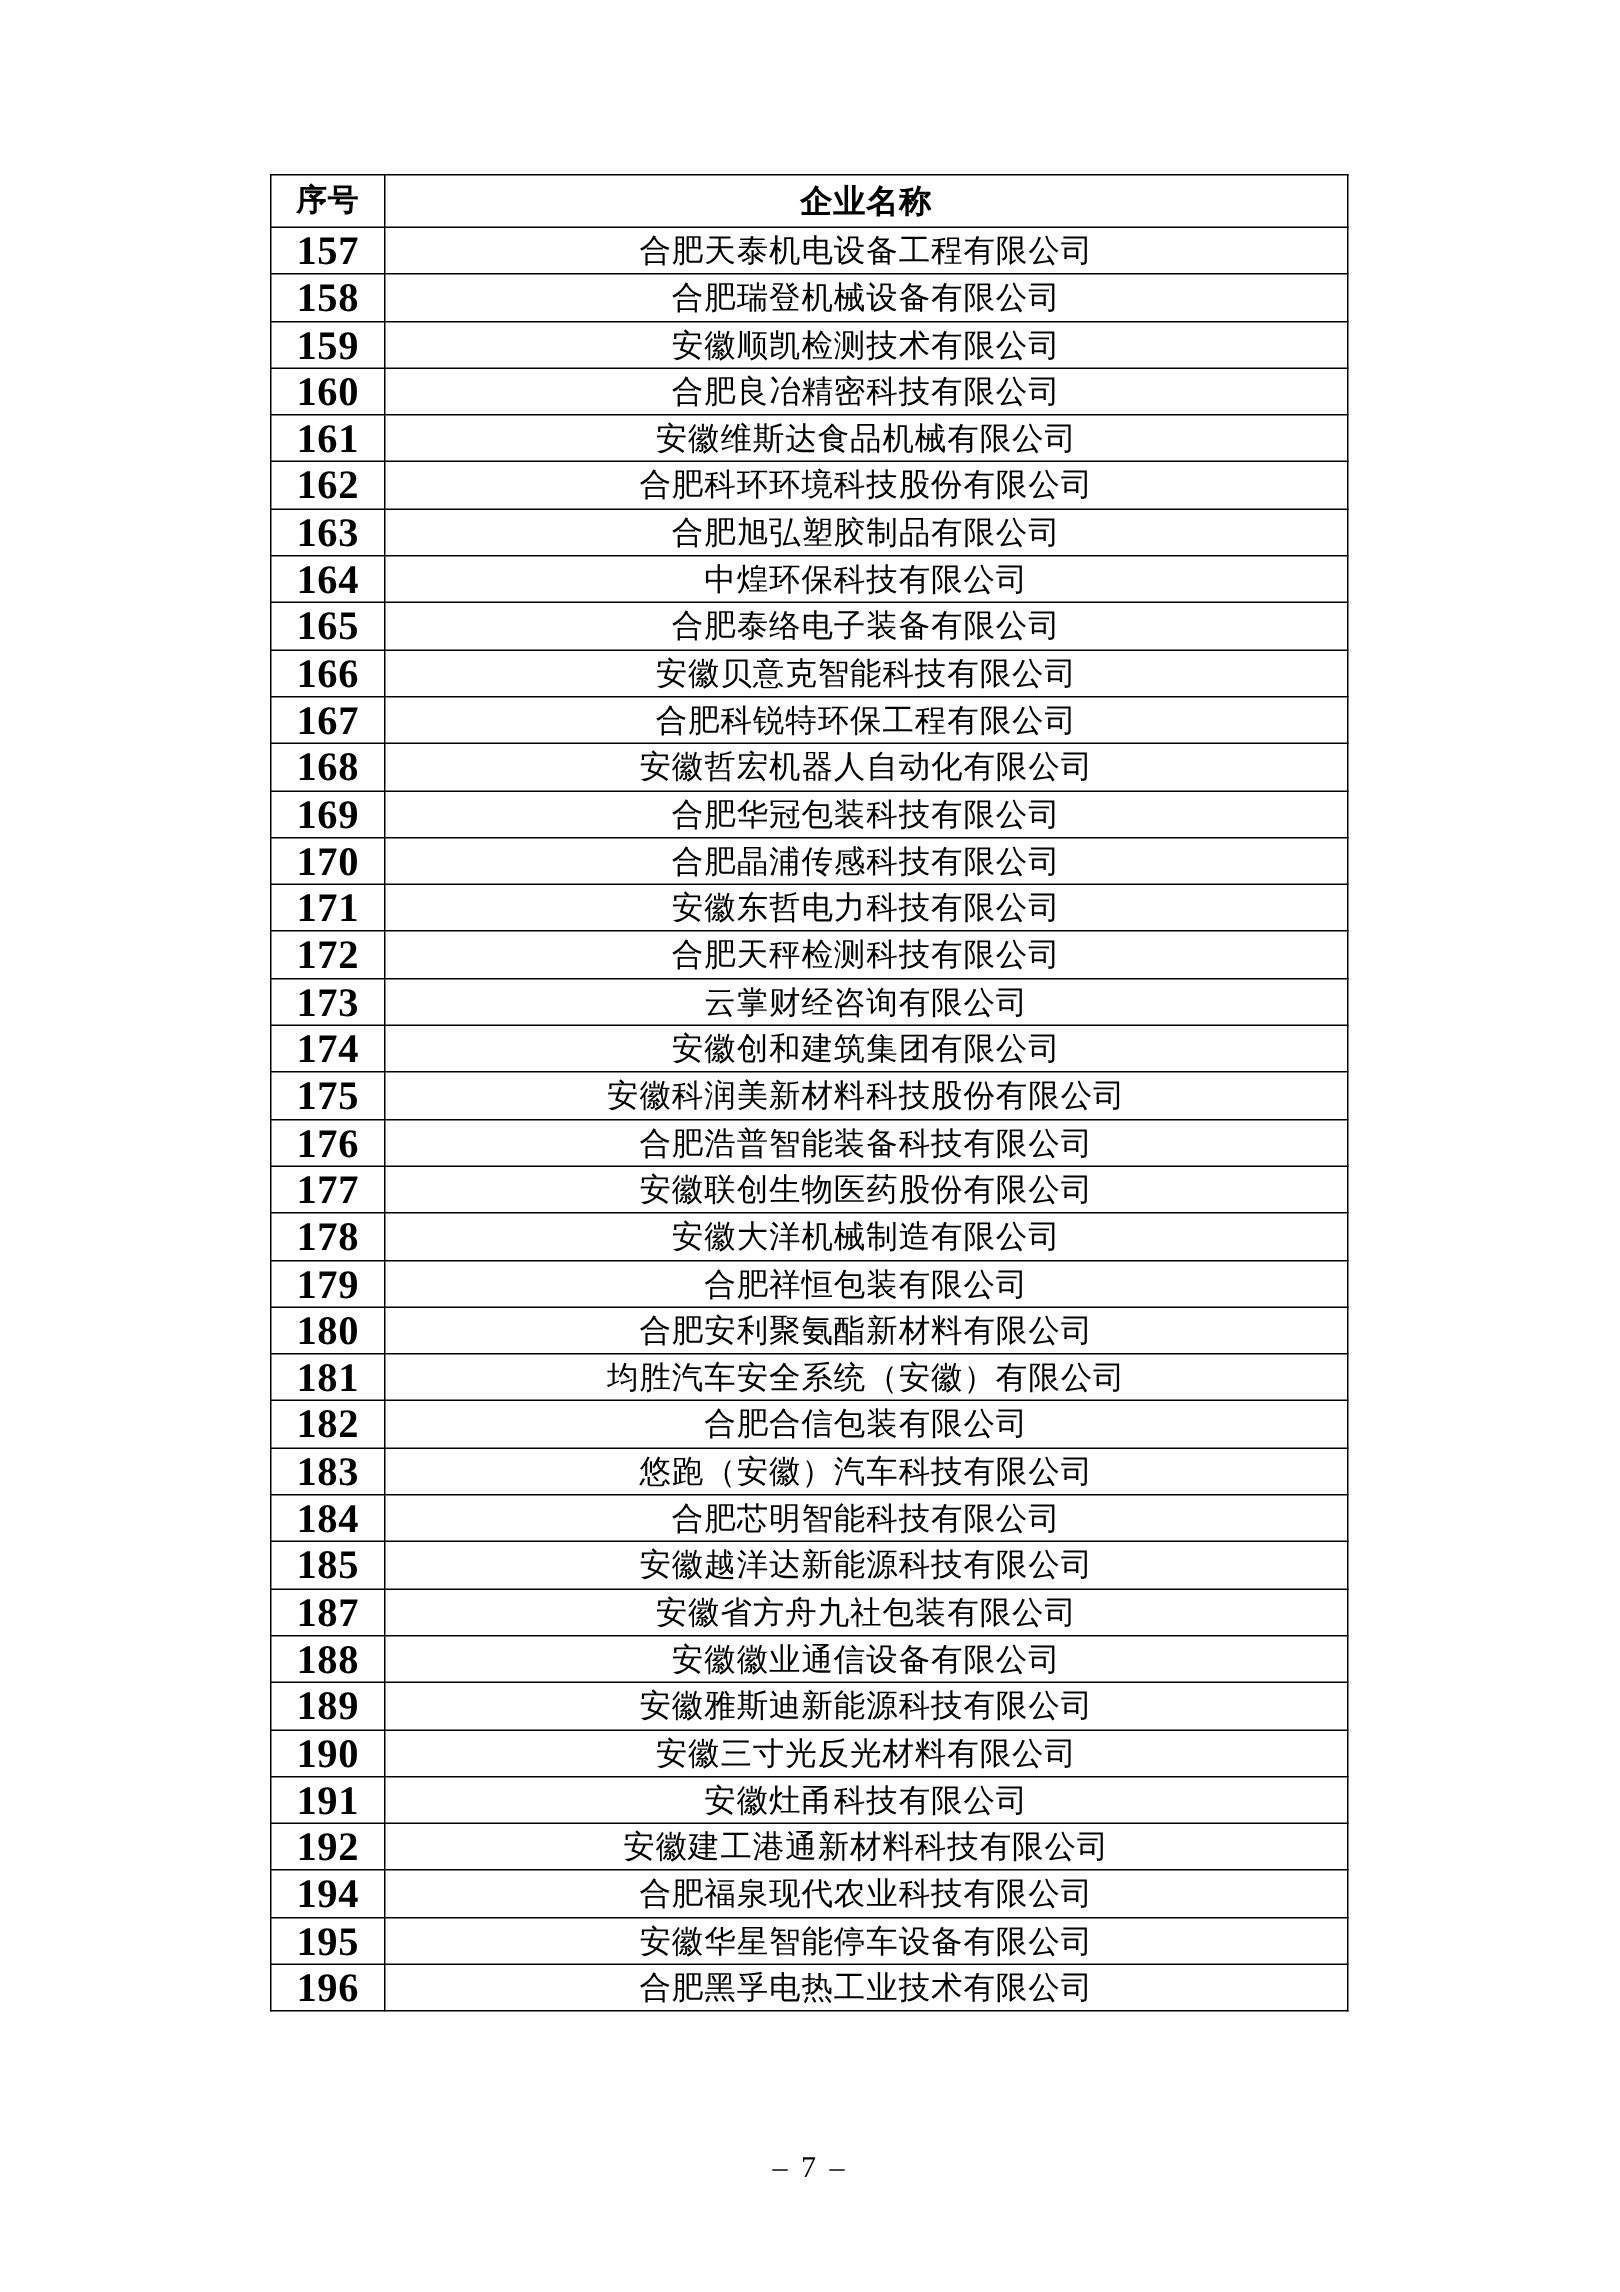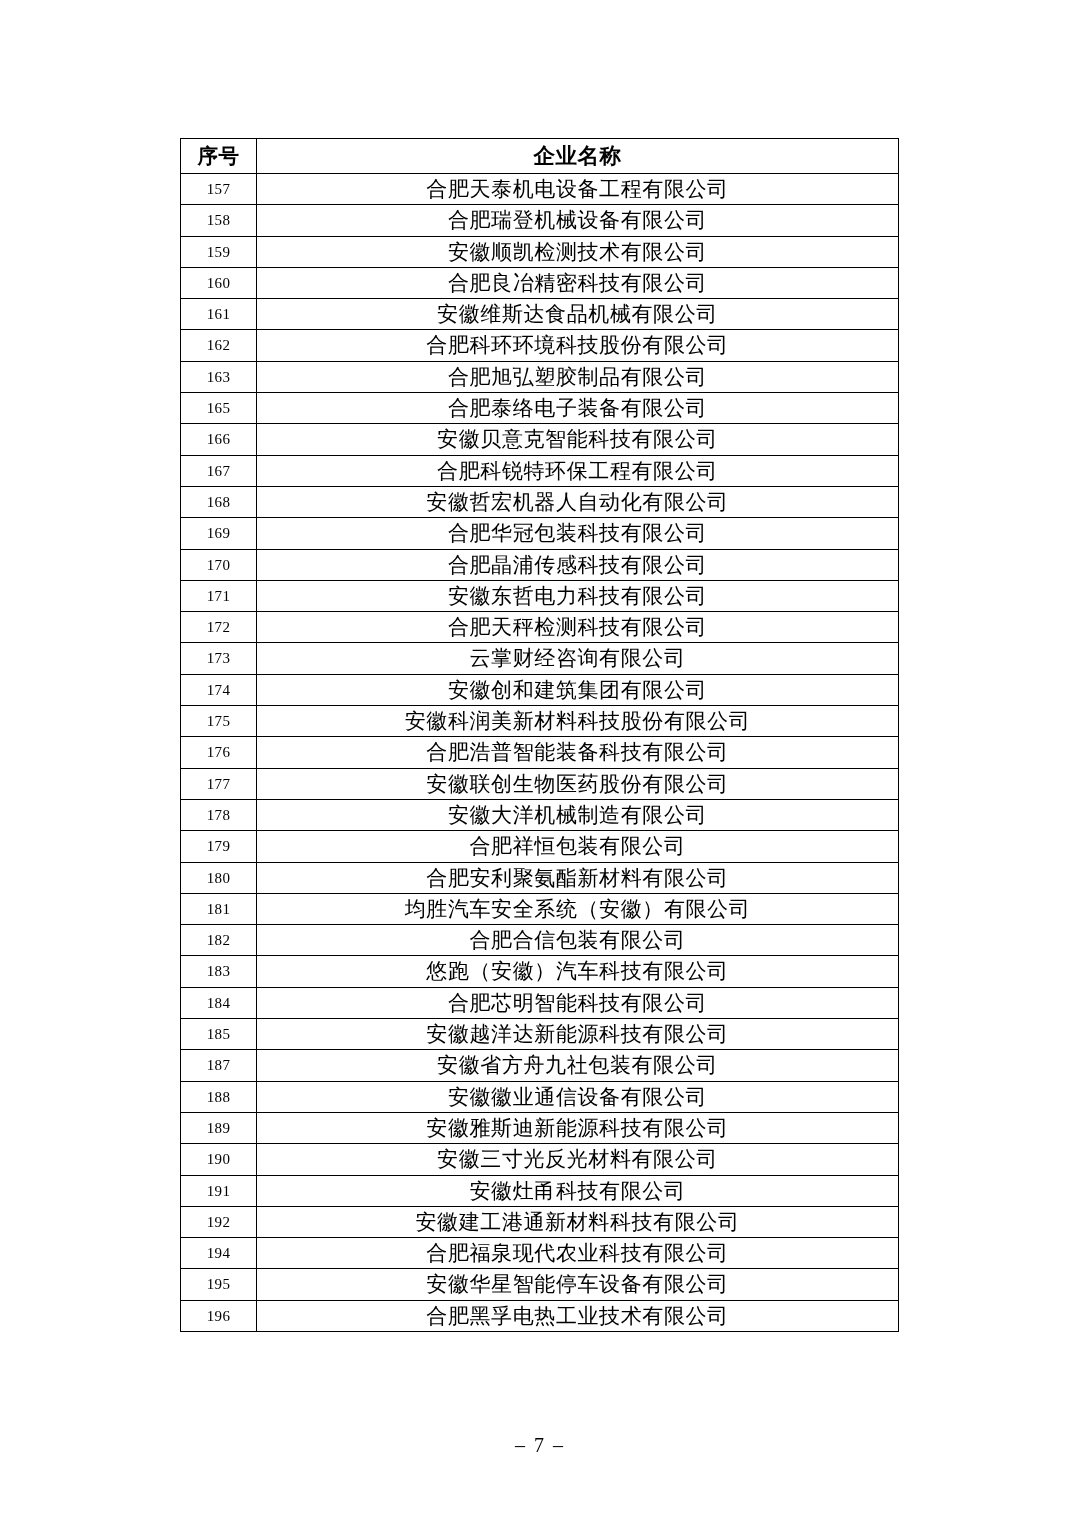--- a/index.html
+++ b/index.html
@@ -21,21 +21,21 @@
     left: 0;
     top: 0;
     width: 1080px;
     height: 1528px;
     background: #ffffff;
   }
 
   .table-wrap {
     position: absolute;
     left: 180px;
-    top: 138px;
+    top: 116px;
     width: 718px;
   }
 
   table.listing {
     border-collapse: collapse;
     width: 718px;
     table-layout: fixed;
   }
 
   table.listing col.c-seq { width: 76px; }
@@ -62,22 +62,23 @@
     font-weight: bold;
     letter-spacing: 0.5px;
   }
 
   table.listing thead th.seq-head {
     font-size: 20.5px;
   }
 
   table.listing td.seq {
     font-family: "Liberation Serif", "DejaVu Serif", serif;
-    font-size: 15px;
+    font-size: 27px;
     letter-spacing: 0.4px;
+    font-weight: bold;
   }
 
   table.listing td.name {
     font-size: 21px;
     letter-spacing: 0.6px;
     margin-left: 42px;
   }
 
   .page-footer {
     position: absolute;
@@ -130,20 +131,24 @@
           </tr>
           <tr>
             <td class="seq">162</td>
             <td class="name">合肥科环环境科技股份有限公司</td>
           </tr>
           <tr>
             <td class="seq">163</td>
             <td class="name">合肥旭弘塑胶制品有限公司</td>
           </tr>
           <tr>
+            <td class="seq">164</td>
+            <td class="name">中煌环保科技有限公司</td>
+          </tr>
+          <tr>
             <td class="seq">165</td>
             <td class="name">合肥泰络电子装备有限公司</td>
           </tr>
           <tr>
             <td class="seq">166</td>
             <td class="name">安徽贝意克智能科技有限公司</td>
           </tr>
           <tr>
             <td class="seq">167</td>
             <td class="name">合肥科锐特环保工程有限公司</td>

